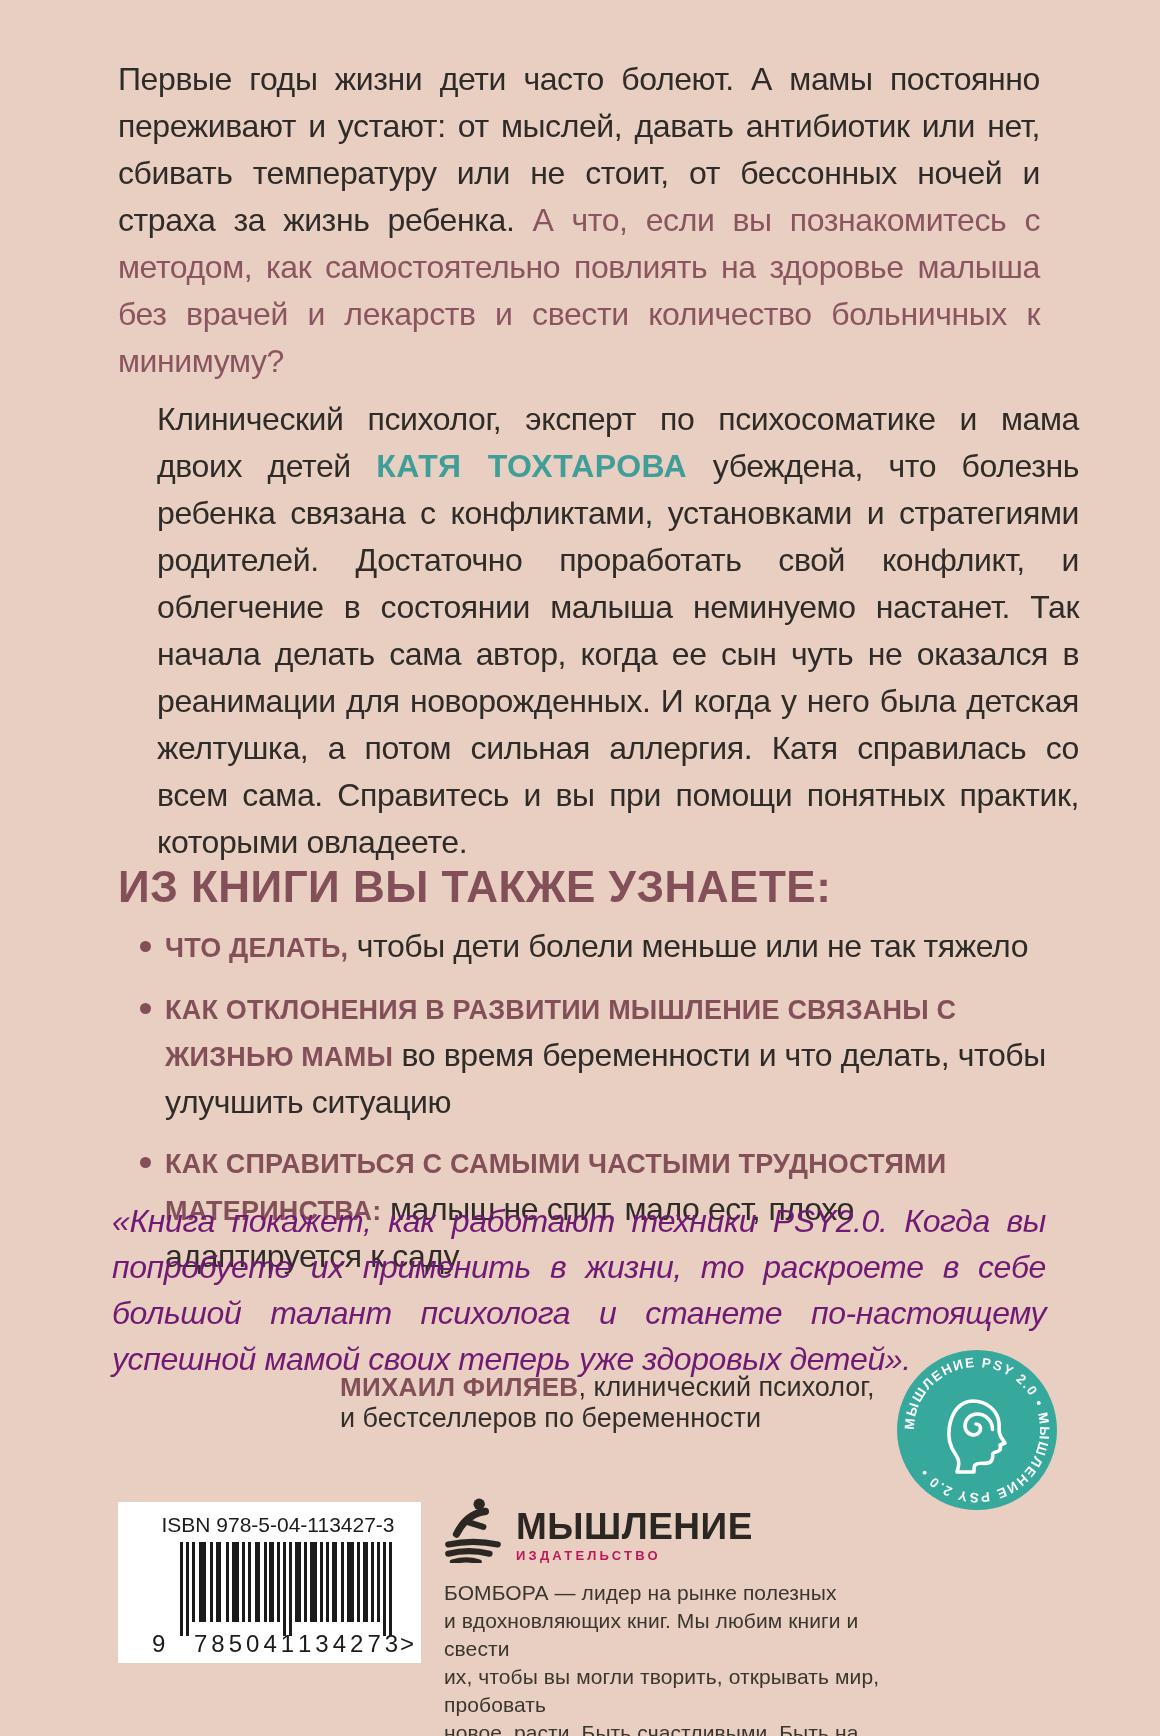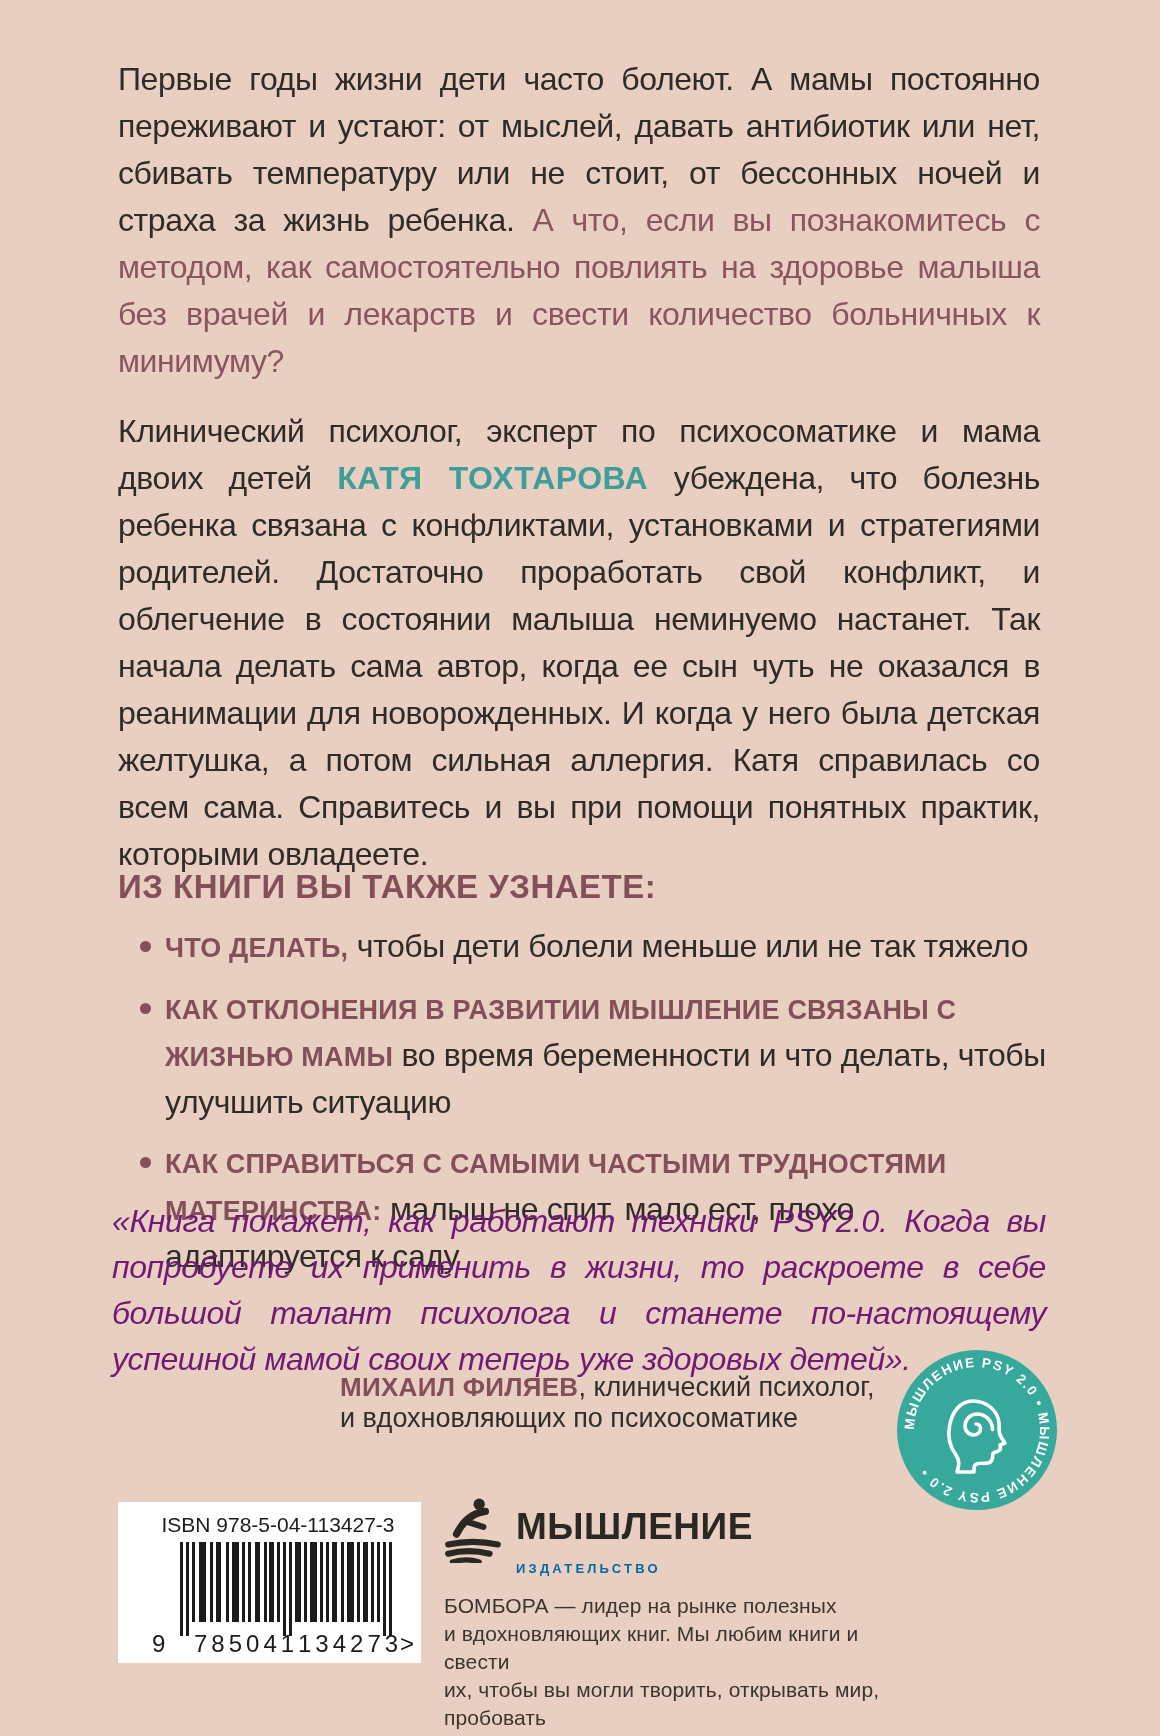--- a/index.html
+++ b/index.html
@@ -18,32 +18,32 @@
   
   .para{
     position:absolute;
     width:922px;left:118px;
     font-size:32px;line-height:47px;
     letter-spacing:-0.4px;
     text-align:justify;
     margin:0;
   }
   .p1{top:56px;}
-  .p2{top:408px;}
+  .p2{top:396px;margin-left:39px;}
   .rose{color:#8a5560;}
   .author-name{
     color:#3f9e97;
     font-weight:bold;
     letter-spacing:0.5px;
   }
   
   .h-learn{
     position:absolute;left:118px;top:868px;
     margin:0;
-    font-size:33px;line-height:38px;
+    font-size:44px;line-height:38px;
     font-weight:bold;
     color:#83505a;
     letter-spacing:0.5px;
   }
   .bullets{
     position:absolute;left:118px;top:924px;width:932px;
   }
   .bullet-item{
     display:flex;
     align-items:flex-start;
@@ -110,22 +110,22 @@
   .logo-icon{flex:0 0 auto;margin-right:14px;}
   .logo-texts{padding-top:12px;}
   .logo-title{
     font-size:37px;font-weight:bold;
     letter-spacing:0.5px;
     color:#2b2722;line-height:36px;
   }
   .logo-sub{
     font-size:13px;font-weight:bold;
     letter-spacing:3.2px;
-    color:#0369a1;
-    margin-top:16px;
+    color:#be185d;
+    margin-top:3px;
   }
   .pub-desc{
     margin-top:16px;
     font-size:21px;line-height:28px;
     color:#3a352f;
     letter-spacing:0.1px;
   }
 </style>
 </head>
 <body>
@@ -153,21 +153,21 @@
     <div class="bullet-item">
       <span class="bullet-dot"></span>
       <span class="bullet-text"><span class="bullet-lead">КАК СПРАВИТЬСЯ С САМЫМИ ЧАСТЫМИ ТРУДНОСТЯМИ МАТЕРИНСТВА:</span><span> малыш не спит, мало ест, плохо адаптируется к саду</span></span>
     </div>
   </div>
 
   <p class="quote">«Книга покажет, как работают техники PSY2.0. Когда вы попробуете их применить в жизни, то раскроете в себе большой талант психолога и станете по-настоящему успешной мамой своих теперь уже здоровых детей».</p>
 
   <div class="attribution">
     <div><span class="attr-name">МИХАИЛ ФИЛЯЕВ</span><span>, клинический психолог,</span></div>
-    <div>и вдохновляющих по психосоматике</div>
+    <div>и бестселлеров по беременности</div>
   </div>
 
   <div class="badge">
     <svg width="160" height="160" viewBox="0 0 160 160">
       <circle cx="80" cy="80" r="80" fill="#36a89c"></circle>
       <defs>
         <path id="ringpath" d="M 80,80 m -63,0 a 63,63 0 1 1 126,0 a 63,63 0 1 1 -126,0"></path>
       </defs>
       <text font-family="Liberation Sans, sans-serif" font-size="13.5" font-weight="bold" fill="#ffffff" letter-spacing="1.6">
         <textPath href="#ringpath">МЫШЛЕНИЕ PSY 2.0  •  МЫШЛЕНИЕ PSY 2.0  •</textPath>

